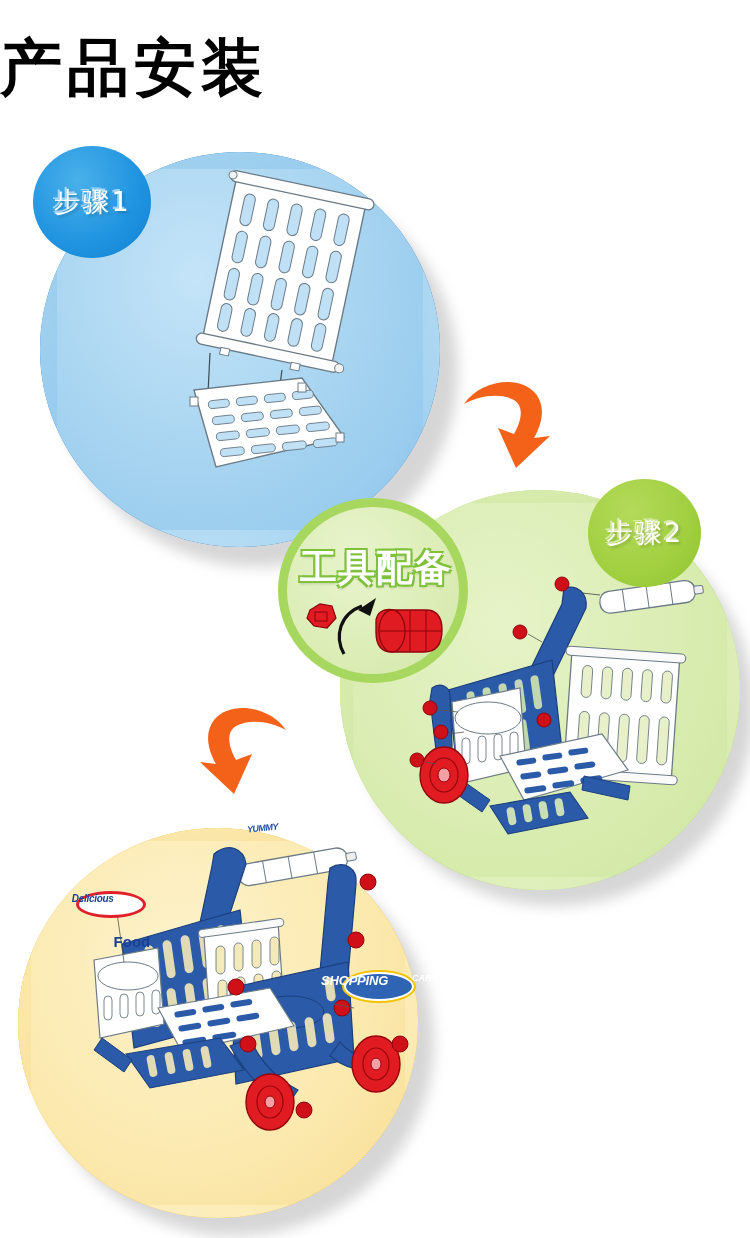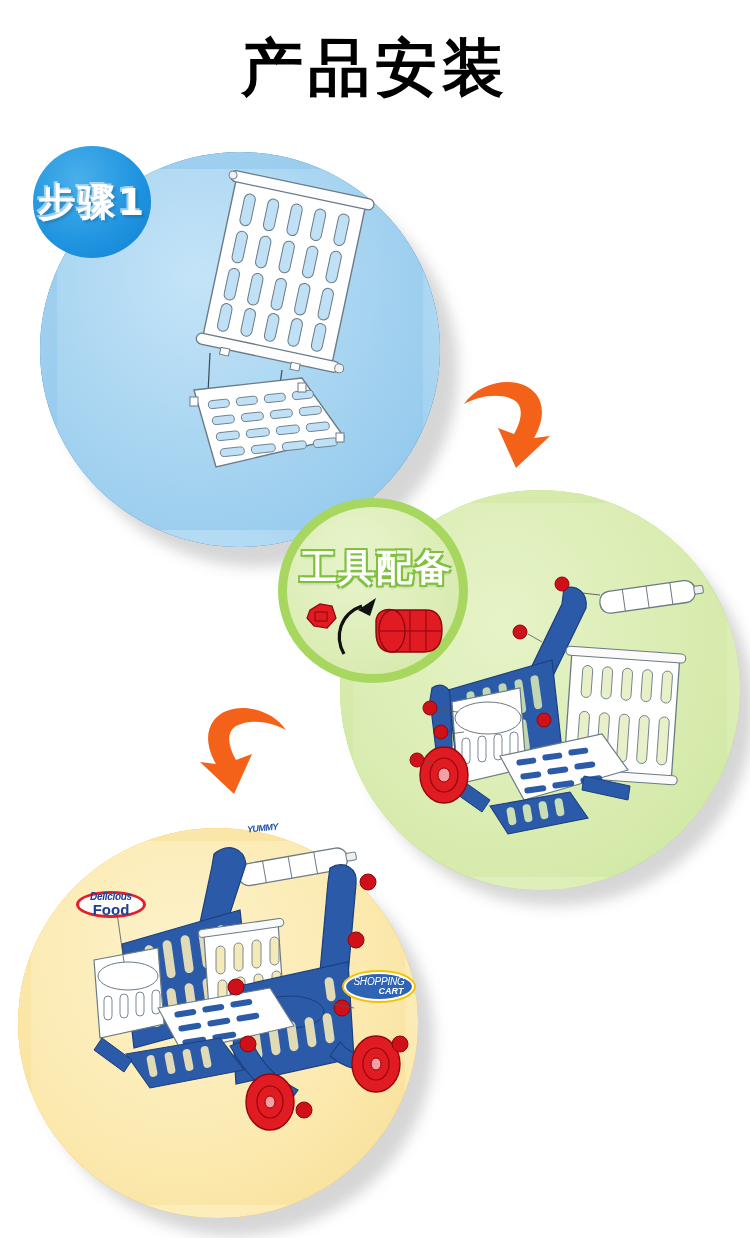--- a/index.html
+++ b/index.html
@@ -17,21 +17,21 @@
     background: #ffffff;
     overflow: hidden;
   }
 
   
   .page-title {
     position: absolute;
     left: 0;
     top: 26px;
     width: 750px;
-    text-align: center;
+    text-align: left;
     font-size: 62px;
     font-weight: bold;
     letter-spacing: 5px;
     color: #000000;
     font-family: "DejaVu Sans", "Liberation Sans", sans-serif;
   }
 
   
   .disc {
     position: absolute;
@@ -99,22 +99,22 @@
   .badge {
     position: absolute;
     border-radius: 50%;
     display: flex;
     align-items: center;
     justify-content: center;
     box-sizing: border-box;
   }
   .badge span {
     font-family: "DejaVu Sans", "Liberation Sans", sans-serif;
-    font-weight: bold;
-    font-size: 38px;
+    font-weight: normal;
+    font-size: 27px;
     letter-spacing: 2px;
     color: #ffffff;
     text-shadow:
       -2px -2px 0 rgba(255,255,255,0.55),
        2px  2px 3px rgba(0,0,0,0.18);
   }
   #badge1 {
     left: 33px; top: 146px; width: 118px; height: 112px;
     background: radial-gradient(ellipse at 38% 30%, #49b0ea 0%, #1f93e0 60%, #0f7fd0 100%);
   }
@@ -145,46 +145,45 @@
   }
 
   
   .arrow { position: absolute; }
 
   
   .sticker {
     position: absolute;
     border-radius: 50%;
     display: flex;
-    flex-direction: column;
-    align-items: center;
     justify-content: center;
     box-sizing: border-box;
     line-height: 1.0;
   }
   #sticker-delicious {
     left: 76px; top: 891px; width: 70px; height: 27px;
     background: #ffffff;
     border: 3px solid #e0202a;
   }
   #sticker-delicious .l1 {
     font-size: 10px; font-weight: bold; color: #1a3f96;
     font-style: italic; letter-spacing: -0.3px;
   }
   #sticker-delicious .l2 {
     font-size: 15px; font-weight: bold; color: #1a3f96;
+    margin-top: 40px;
   }
   #sticker-cart {
     left: 344px; top: 972px; width: 70px; height: 29px;
     background: #2f63b4;
     border: 2px solid #ffffff;
     box-shadow: 0 0 0 2px #f2c200;
   }
   #sticker-cart .l1 {
-    font-size: 10px; font-weight: normal; color: #ffffff;
+    font-size: 13px; font-weight: bold; color: #ffffff;
     font-style: italic; letter-spacing: -0.2px;
   }
   #sticker-cart .l2 {
     font-size: 9px; font-weight: bold; color: #ffffff;
     font-style: italic;
     margin-left: 24px;
   }
 
   
   #handle-brand {
@@ -425,20 +424,23 @@
     <g>
       <path d="M76 34 C 76 24, 84 20, 94 22 L 126 22 C 138 22, 142 30, 142 42
                C 142 56, 136 64, 124 64 L 92 64 C 80 64, 76 56, 76 44 Z" fill="#e11b22" stroke="#8e050c" stroke-width="1.4"></path>
       <ellipse cx="92" cy="43" rx="13" ry="21" fill="#e11b22" stroke="#8e050c" stroke-width="1.3"></ellipse>
       <line x1="110" y1="23" x2="110" y2="63" stroke="#8e050c" stroke-width="1"></line>
       <line x1="126" y1="23" x2="126" y2="63" stroke="#8e050c" stroke-width="1"></line>
       <line x1="80" y1="43" x2="142" y2="43" stroke="#8e050c" stroke-width="1"></line>
     </g>
   </svg>
 
+  <div class="badge" id="badge2">
+    <span>步骤2</span>
+  </div>
 
   <svg class="arrow" style="left:182px; top:698px;" width="110" height="100" viewBox="0 0 110 100">
     <g transform="translate(110,0) scale(-1,1)">
       <path d="M6 32 C 22 8, 62 2, 78 22 C 88 35, 84 52, 76 66 L 92 64 L 58 96 L 40 56 L 56 62
                C 64 48, 66 34, 56 28 C 42 20, 20 24, 6 32 Z" fill="#f4621a"></path>
     </g>
   </svg>
 
   <div class="disc-shadow" style="left:36px; top:848px; width:398px; height:388px;"></div>
   <div class="disc" id="disc3"></div>

